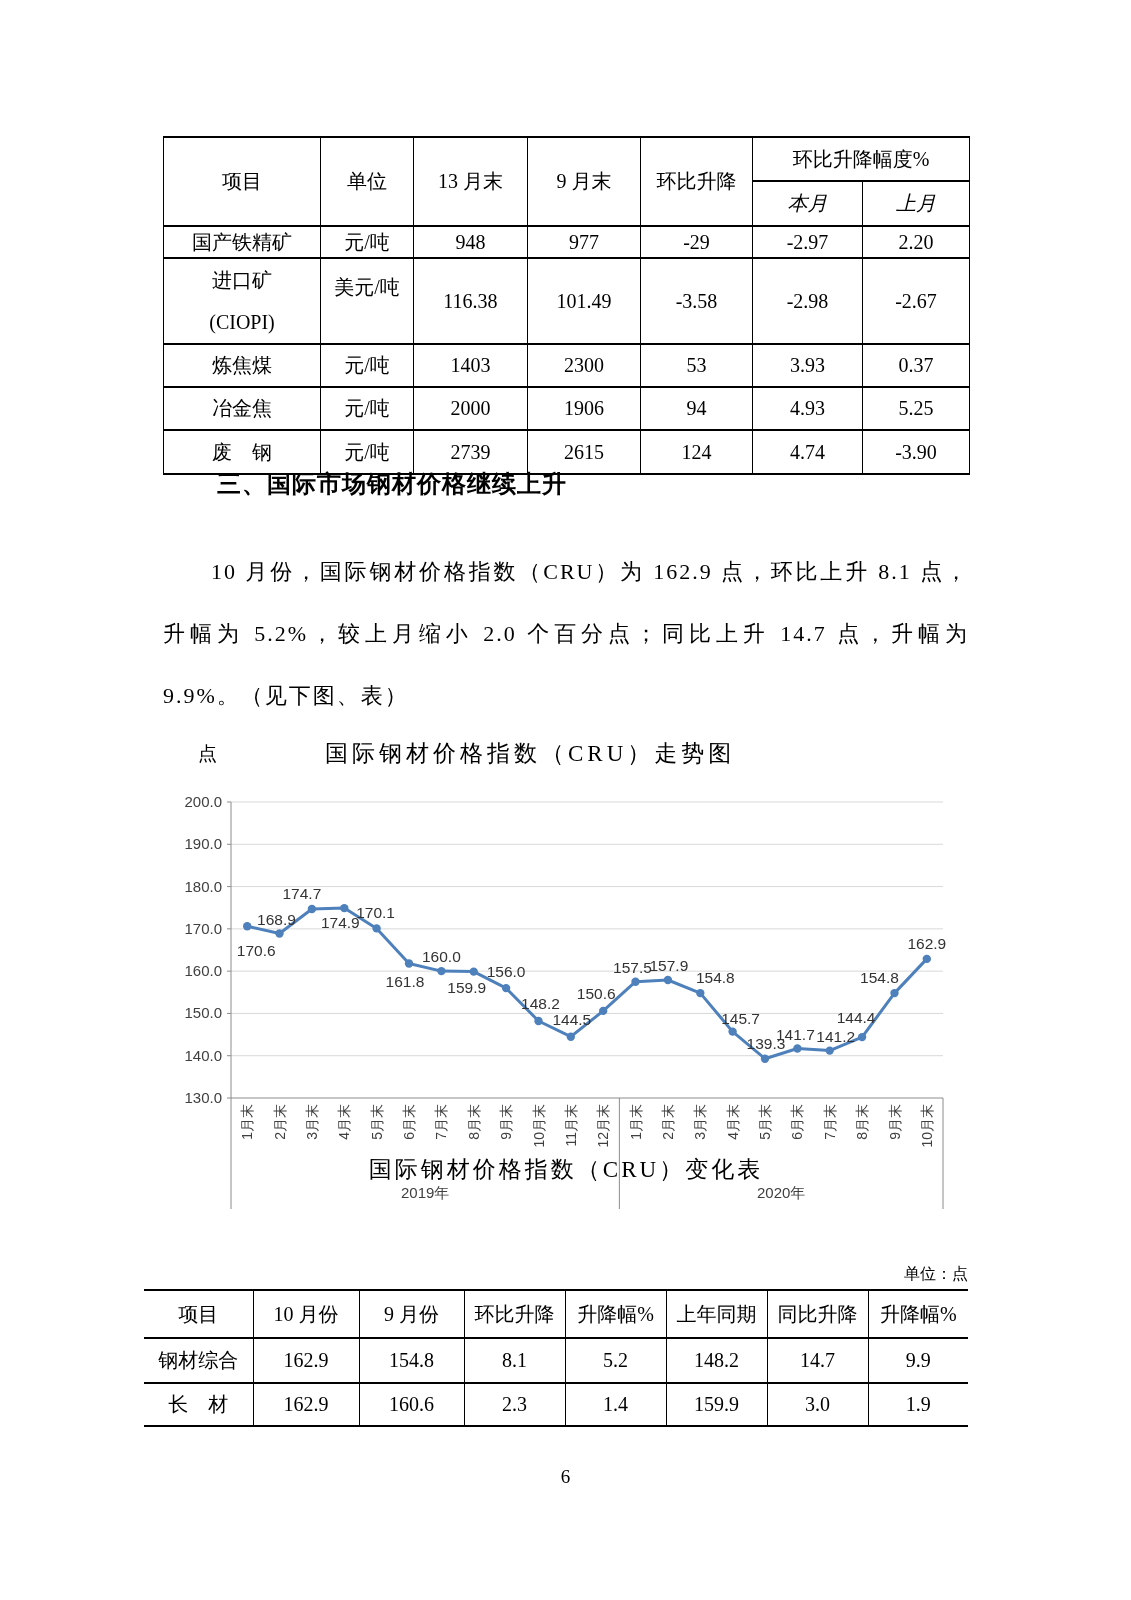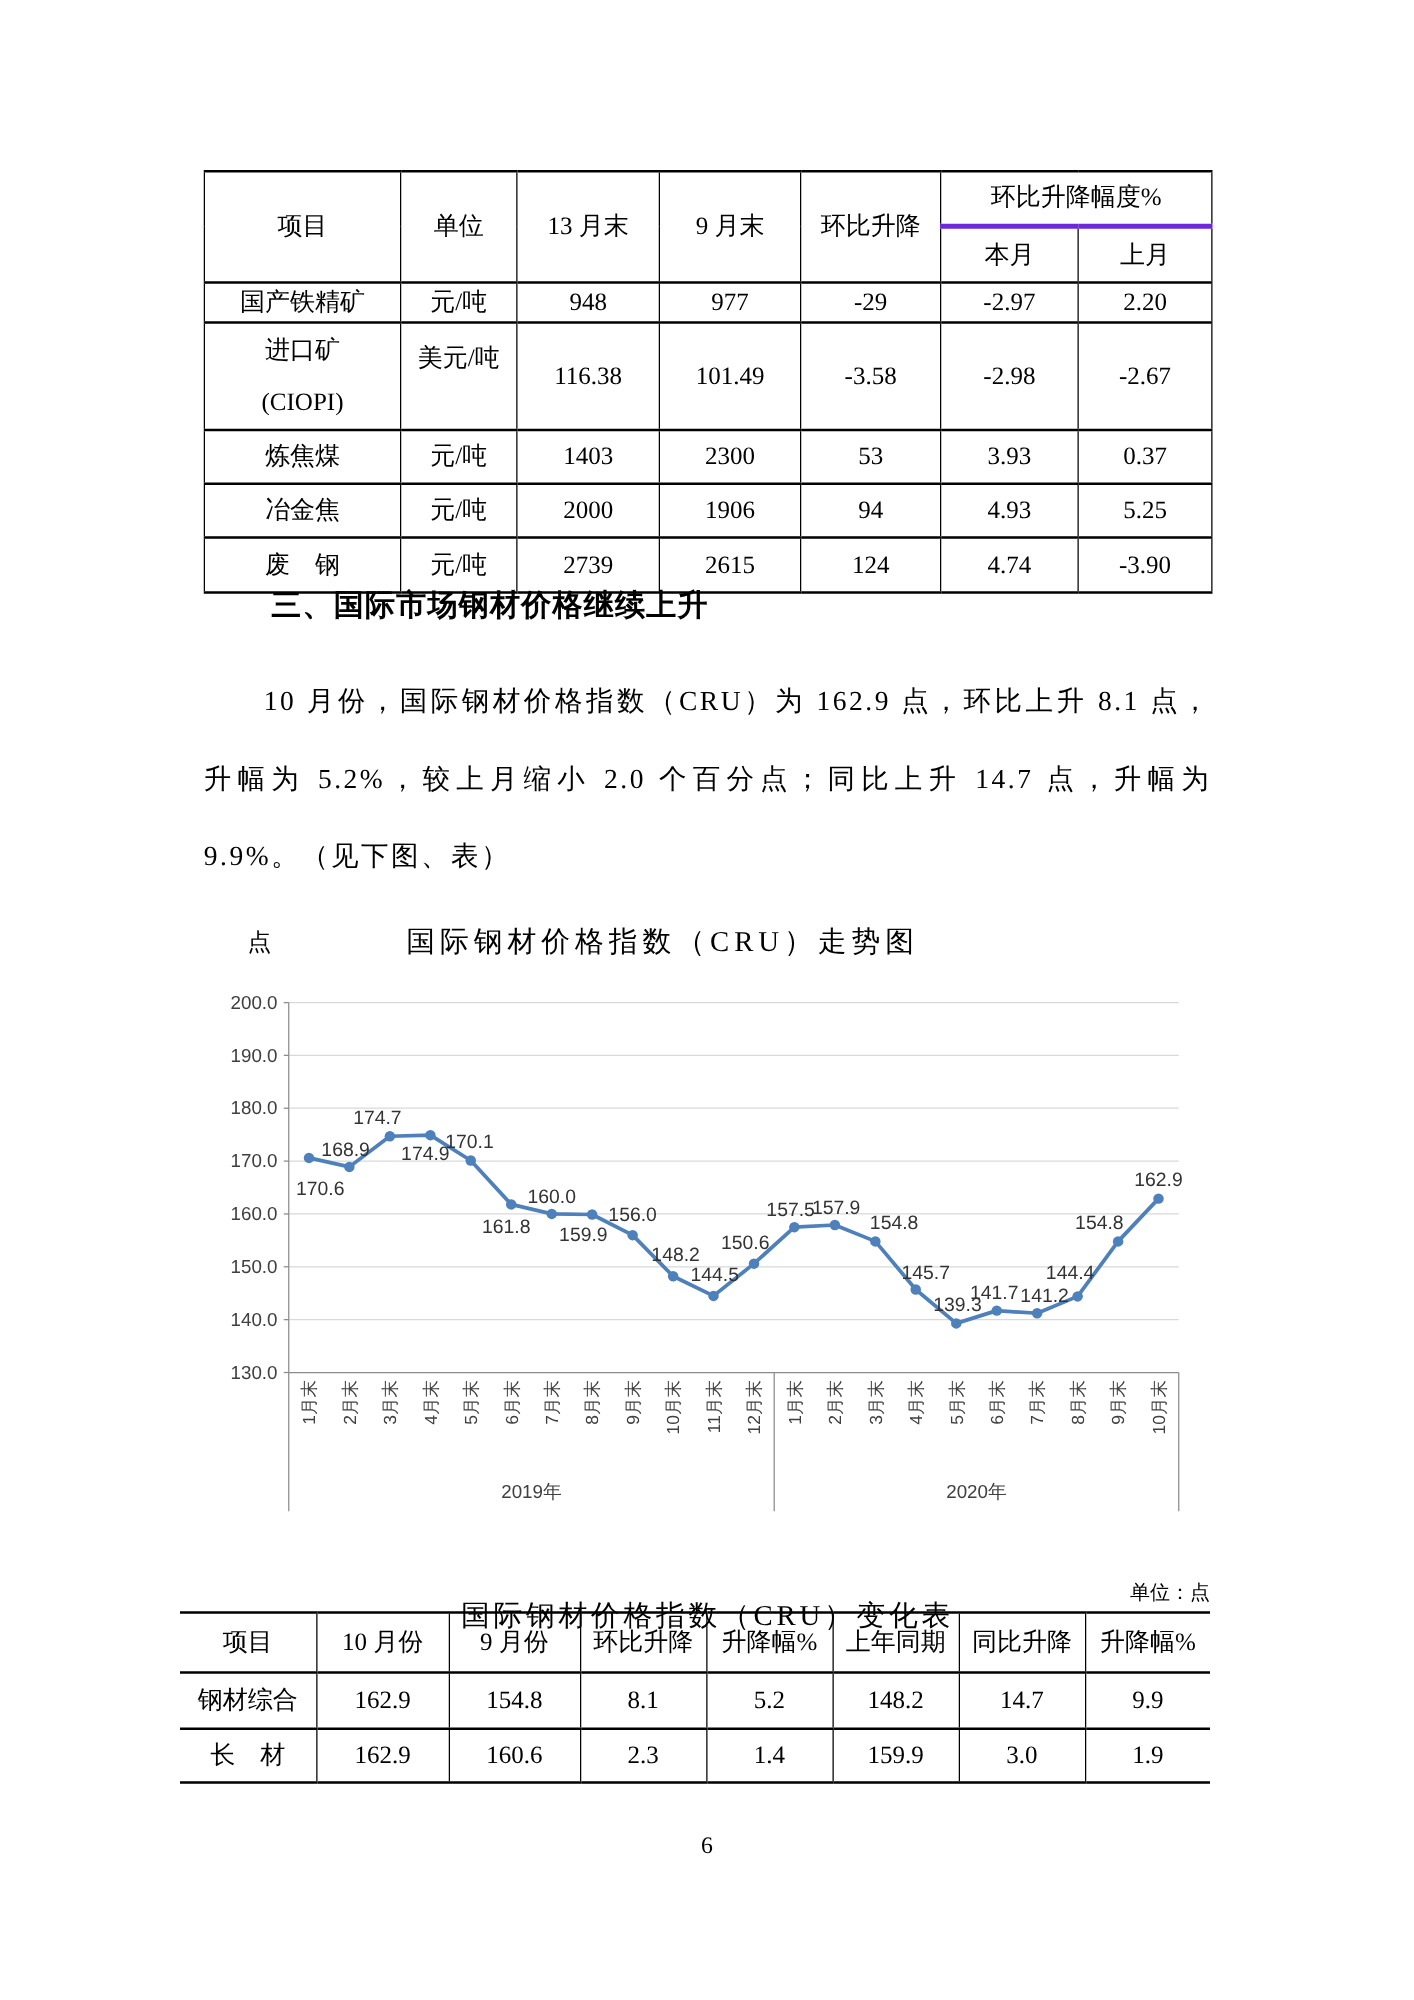--- a/index.html
+++ b/index.html
@@ -6,38 +6,38 @@
   #page{position:relative;width:1131px;height:1600px;background:#fff;overflow:hidden;
         font-family:"Liberation Serif","DejaVu Serif",serif;color:#000;}
 
   
   table{border-collapse:collapse;table-layout:fixed;}
   td{text-align:center;vertical-align:middle;padding:0;font-size:20px;line-height:1.25;
      overflow:hidden;white-space:nowrap;}
 
   #t1{position:absolute;left:163px;top:136px;width:806px;}
   #t1 td{border:1px solid #000;border-top:2px solid #000;border-bottom:2px solid #000;}
-  #t1 .subhead{border-top:4px solid #6d28d9;}
+  #t1 .subhead{border-top:1px solid #6d28d9;font-style:italic;}
   #t1 .two-line{white-space:normal;line-height:42px;vertical-align:middle;}
   #t1 .unit-top{vertical-align:top;padding-top:16px;}
 
   #t2{position:absolute;left:144px;top:1289px;width:824px;}
   #t2 td{border:1px solid #000;border-top:2px solid #000;border-bottom:2px solid #000;}
   #t2 tr td:first-child{border-left:none;}
   #t2 tr td:last-child{border-right:none;}
 
   
   .heading{position:absolute;left:217px;top:468px;font-family:"Liberation Sans","DejaVu Sans",sans-serif;
            font-weight:700;font-size:24px;letter-spacing:1px;}
-  .para{position:absolute;left:163px;top:530px;width:806px;font-size:22px;line-height:62px;
+  .para{position:absolute;left:163px;top:541px;width:806px;font-size:22px;line-height:62px;
         text-align:justify;text-indent:48px;letter-spacing:2px;}
   .chart-unit{position:absolute;left:198px;top:741px;font-size:19px;}
   .chart-title{position:absolute;left:325px;top:738px;width:600px;text-align:left;
                font-size:23px;letter-spacing:4px;}
-  .t2-title{position:absolute;left:163px;top:1277px;width:806px;text-align:center;
+  .t2-title{position:absolute;left:163px;top:1154px;width:806px;text-align:center;
             font-size:23px;letter-spacing:3px;}
   .t2-unit{position:absolute;right:163px;top:1264px;font-size:16px;}
   .page-num{position:absolute;left:0;top:1466px;width:1131px;text-align:center;font-size:19px;}
 
   
   #cru-chart-svg{position:absolute;left:130px;top:770px;}
   .tick{font:15px "Liberation Sans","DejaVu Sans",sans-serif;fill:#404040;}
   .cat{font:14px "Liberation Sans","DejaVu Sans",sans-serif;fill:#404040;}
   .year{font:15px "Liberation Sans","DejaVu Sans",sans-serif;fill:#404040;}
   .dlabel{font:15.5px "Liberation Sans","DejaVu Sans",sans-serif;fill:#333;}

